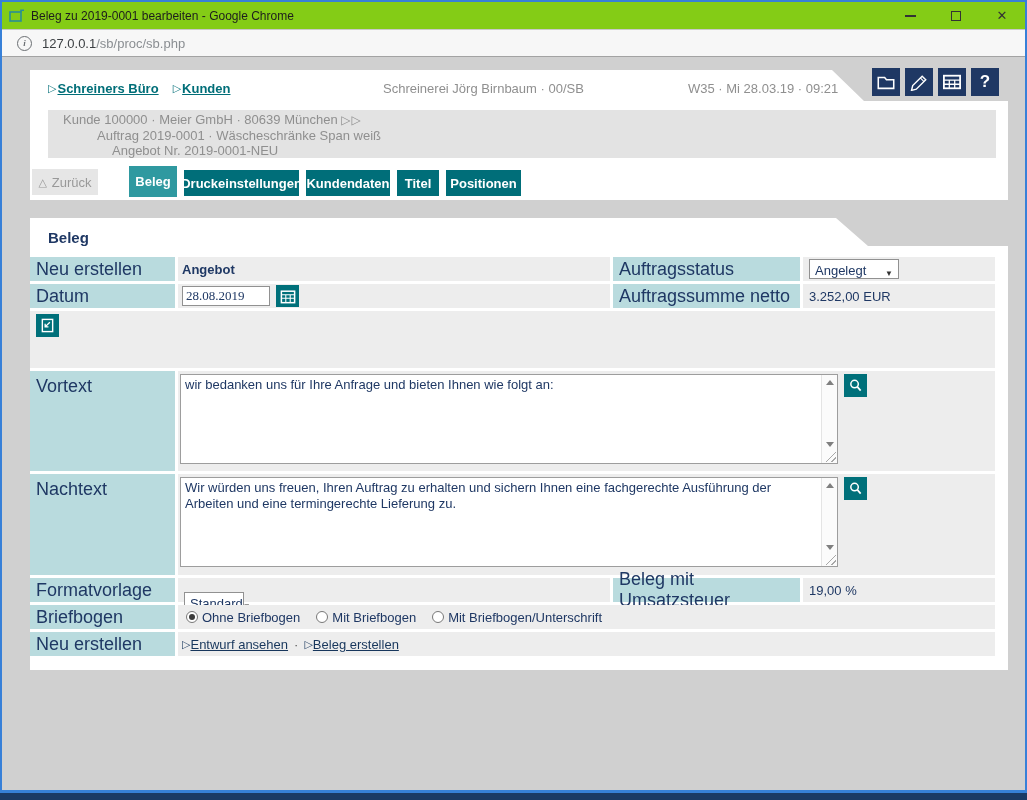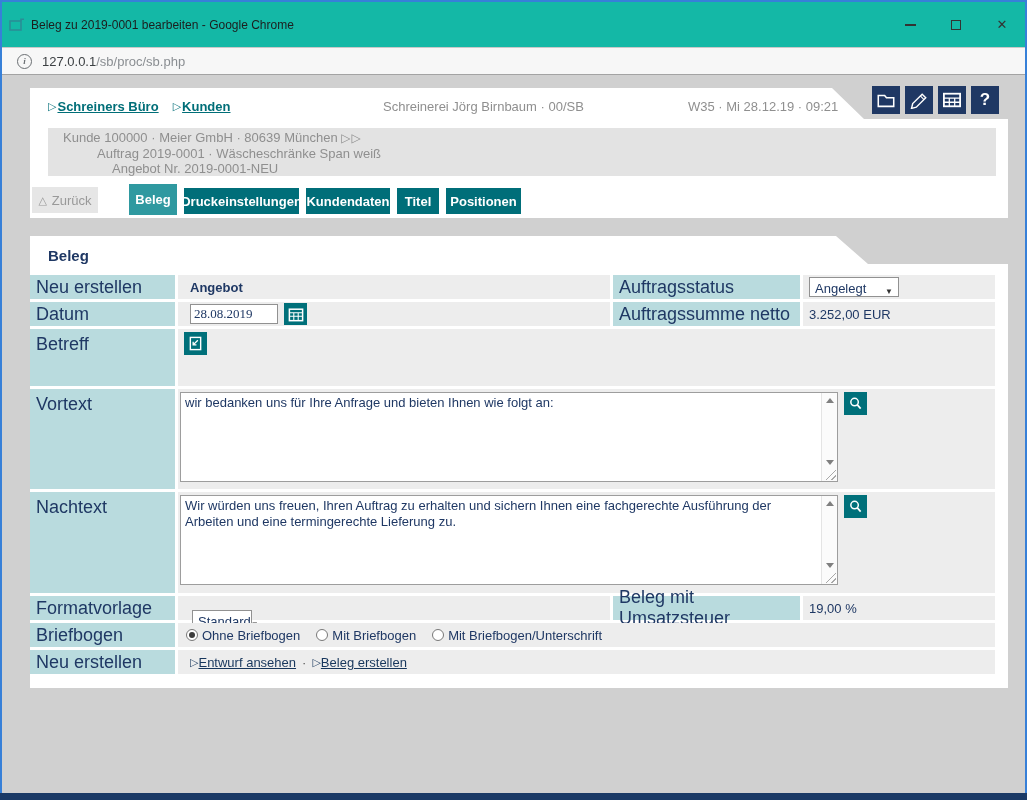--- a/index.html
+++ b/index.html
@@ -3,21 +3,21 @@
 <meta charset="utf-8">
 <style>
   * { margin:0; padding:0; box-sizing:border-box; }
   html,body { width:1027px; height:800px; }
   body { background:#1b3a66; font-family:"Liberation Sans","DejaVu Sans",sans-serif; overflow:hidden; }
 
   .window { position:absolute; top:0; left:0; width:1027px; height:793px;
             border:2px solid #3780d8; border-bottom:3px solid #3780d8; background:#d0d0d0; }
 
   
-  .titlebar { height:46px; background:#14b8a6; display:flex; align-items:center; border-bottom:1px solid #c9c9c9; }
+  .titlebar { height:28px; background:#84cc16; display:flex; align-items:center; border-bottom:1px solid #c9c9c9; }
   .app-icon { margin:0 6px 0 7px; display:flex; }
   .title-text { font-size:12px; color:#1d1d1d; }
   .win-controls { margin-left:auto; display:flex; height:100%; }
   .ctl { width:46px; display:flex; align-items:center; justify-content:center; }
   .ctl-min i { display:block; width:11px; height:2px; background:#333; }
   .ctl-max i { display:block; width:10px; height:10px; border:1px solid #333; }
   .ctl-close { font-size:13px; color:#333; }
 
   
   .urlbar { height:27px; background:#f7f7f7; border-bottom:1px solid #a3a3a3; display:flex; align-items:center; }
@@ -66,21 +66,21 @@
 
   
   .form-title { position:absolute; top:11px; left:18px; font-size:15px; font-weight:bold; color:#1f3864; }
   .form-rows { position:absolute; top:39px; left:0; width:965px; }
   .r { display:flex; margin-bottom:3px; }
   .r > * + * { margin-left:3px; }
   .lab { width:145px; background:#b9dbde; color:#1f3864; font-size:18px; padding-left:6px;
          display:flex; align-items:center; flex-shrink:0; }
   .lab2 { width:187px; }
   .top .lab { align-items:flex-start; padding-top:5px; }
-  .val { background:#ededed; flex:1; display:flex; align-items:center; padding-left:12px;
+  .val { background:#ededed; flex:1; display:flex; align-items:center; padding-left:4px;
          font-size:13px; color:#1f3864; min-width:0; }
   .val2 { background:#ededed; width:192px; flex:none; display:flex; align-items:center; padding-left:6px;
           font-size:13px; color:#1f3864; flex-shrink:0; }
   .h24 { height:24px; }
   .bold { font-weight:bold; }
 
   .sel { background:#fff; border:1px solid #919191; color:#1f3864; height:20px; display:inline-flex;
          align-items:flex-end; padding:0 5px; font-size:13px; cursor:pointer; }
   .sel .ar { font-size:8px; color:#333; margin-left:auto; }
   .sel-status { width:90px; }
@@ -174,21 +174,21 @@
       <div class="crumb-row">
         <span class="crumb">
             <span class="tri">▷</span>
             <a>Schreiners Büro</a>
           </span>
         <span class="crumb">
             <span class="tri">▷</span>
             <a>Kunden</a>
           </span>
         <span class="center-co">Schreinerei Jörg Birnbaum · 00/SB</span>
-        <span class="right-dt">W35 · Mi 28.12.19 · 09:21</span>
+        <span class="right-dt">W35 · Mi 28.03.19 · 09:21</span>
       </div>
 
       <div class="cust-box">
         <div class="cust-l1"><span>Kunde 100000 · Meier GmbH · 80639 München</span> <span class="cust-links">▷▷</span></div>
         <div class="cust-l2">Auftrag 2019-0001 · Wäscheschränke Span weiß</div>
         <div class="cust-l3">Angebot Nr. 2019-0001-NEU</div>
       </div>
 
       <div class="btn-row">
         <div class="back-btn">
@@ -229,21 +229,20 @@
                   <rect x="1.5" y="2.5" width="15" height="13" fill="none" stroke="#fff" stroke-width="1.7"></rect>
                   <path d="M1.5 6.5 h15 M6.5 6.5 v9 M11.5 6.5 v9 M1.5 10.5 h15" stroke="#fff" stroke-width="1.2"></path>
                 </svg>
             </span>
           </div>
           <div class="lab lab2">Auftragssumme netto</div>
           <div class="val2">3.252,00 EUR</div>
         </div>
 
         <div class="r top" style="height:57px;">
-          <div class="lab">Betreff</div>
           <div class="val-area">
             <span class="ibtn side-btn">
               <svg width="15" height="15" viewBox="0 0 16 16">
                   <rect x="2.5" y="1.5" width="11" height="13" fill="none" stroke="#fff" stroke-width="1.5"></rect>
                   <path d="M10.5 4.5 L5.5 9.5 M5.5 6 v3.5 H9" fill="none" stroke="#fff" stroke-width="1.4"></path>
                 </svg>
             </span>
           </div>
         </div>
 

